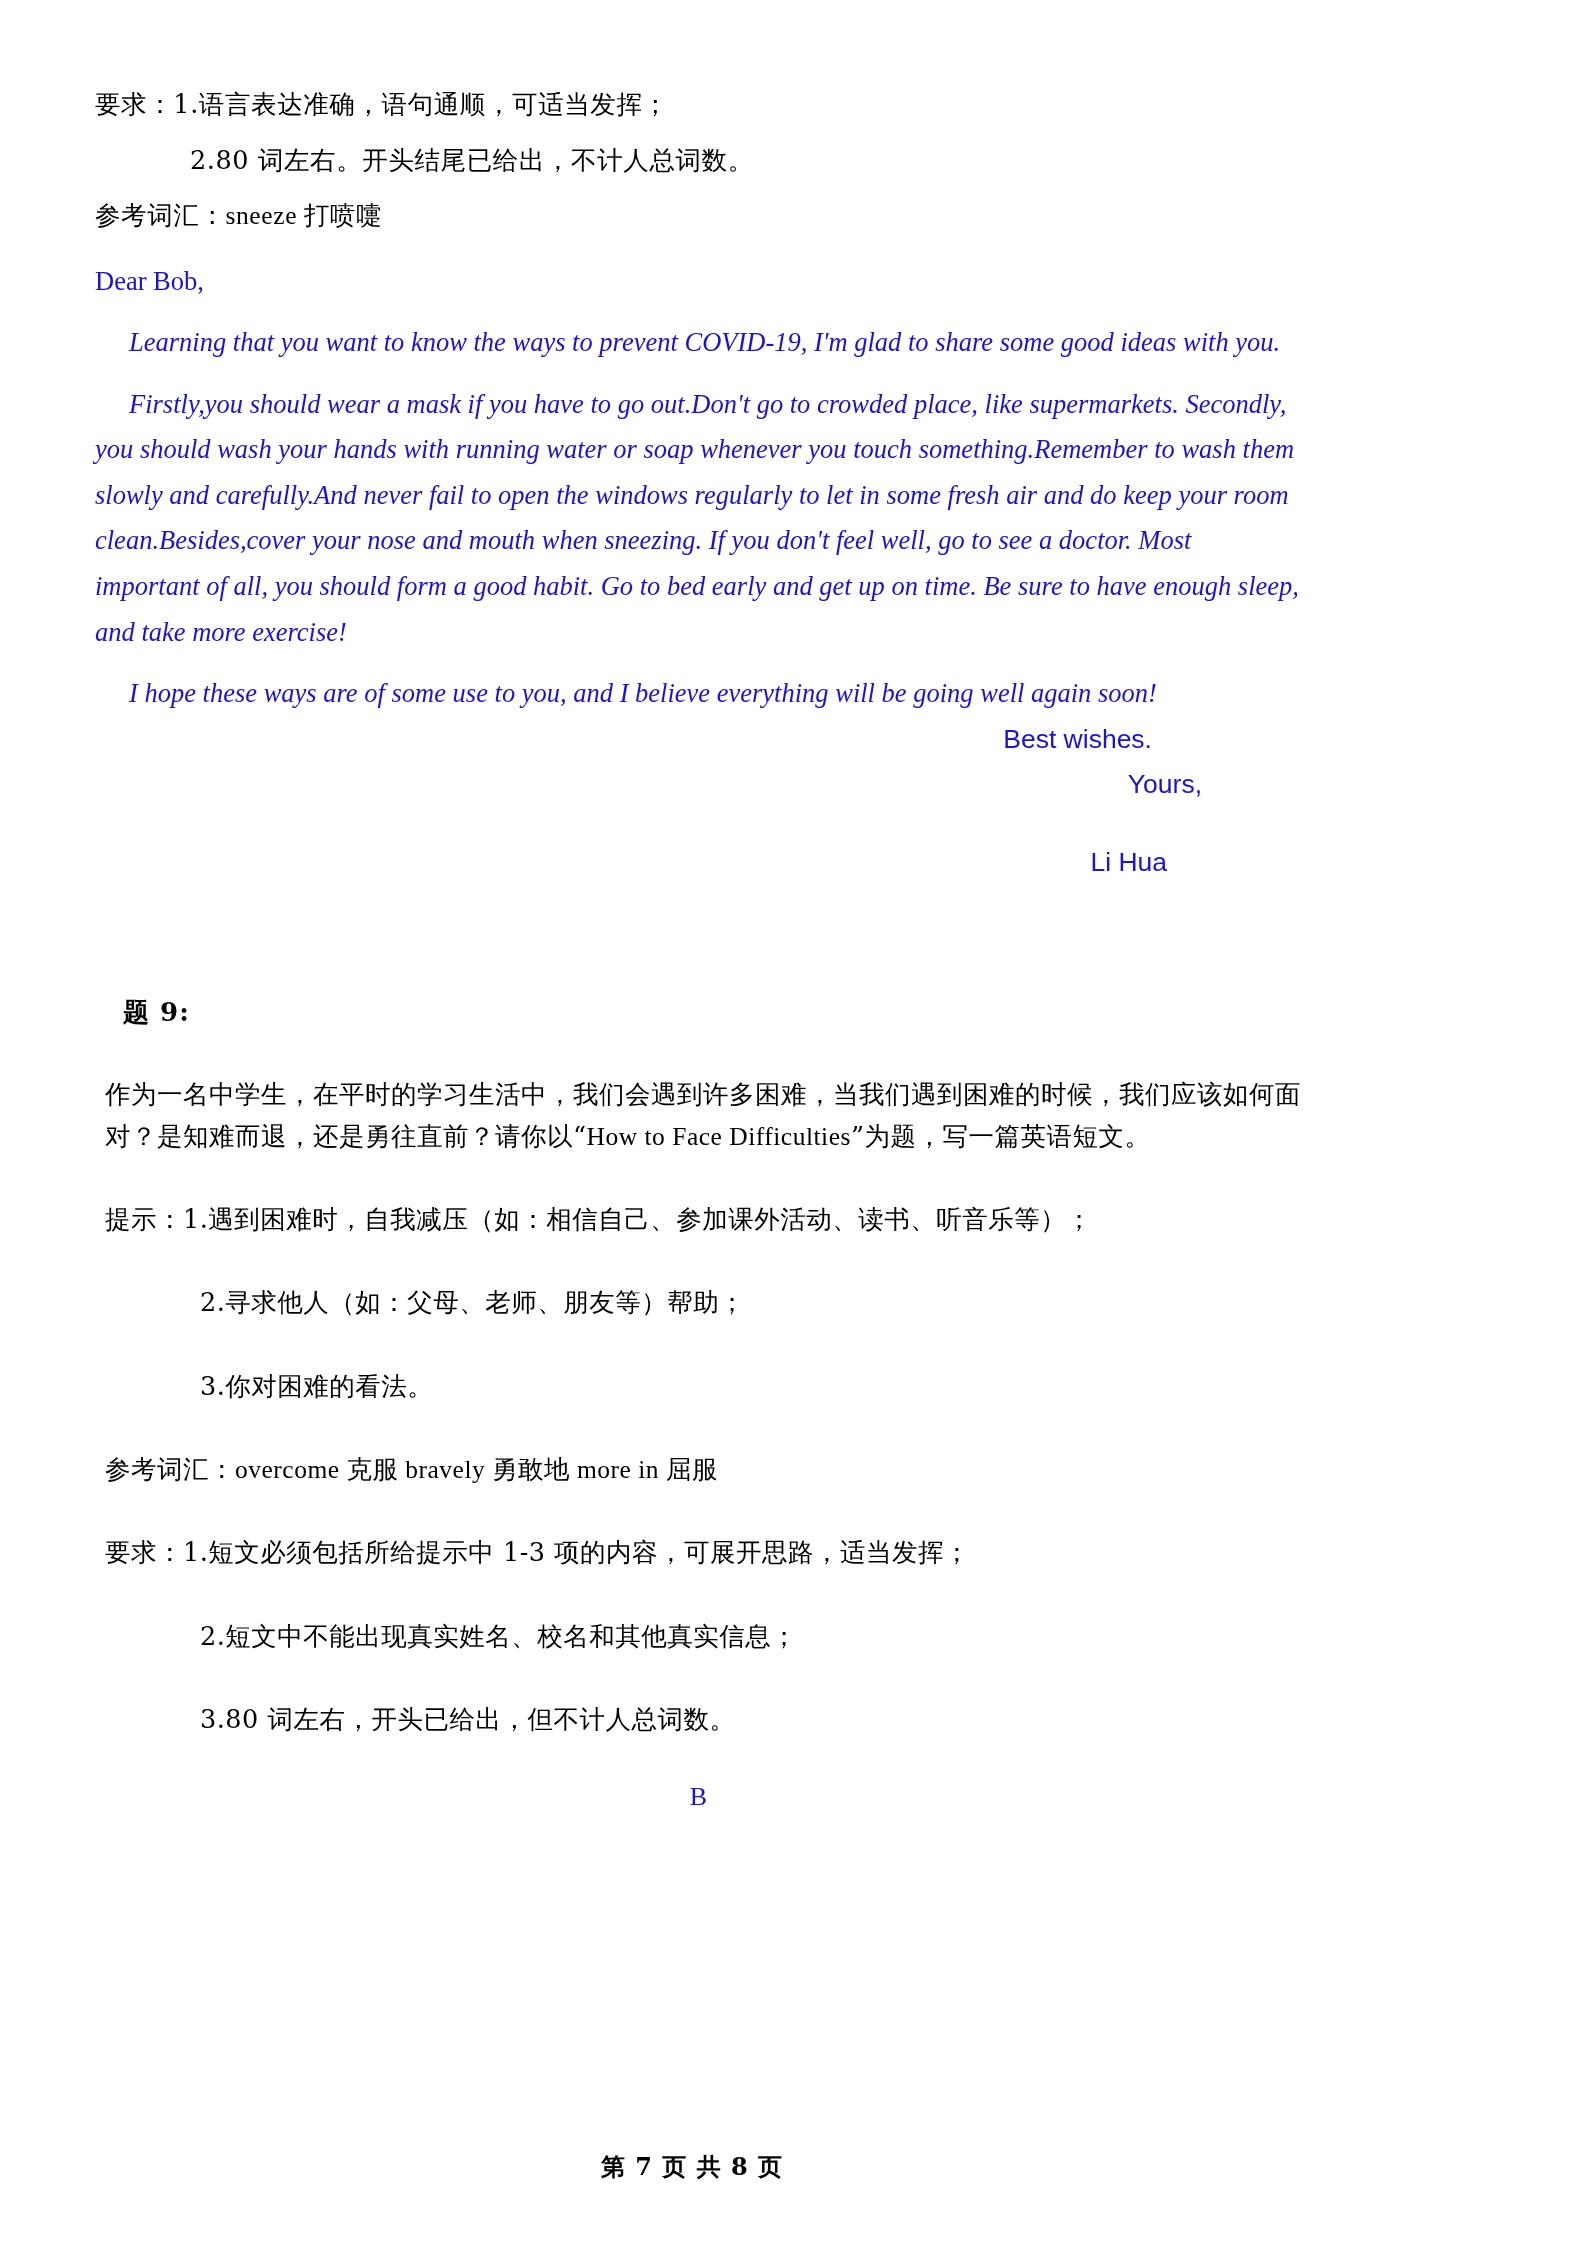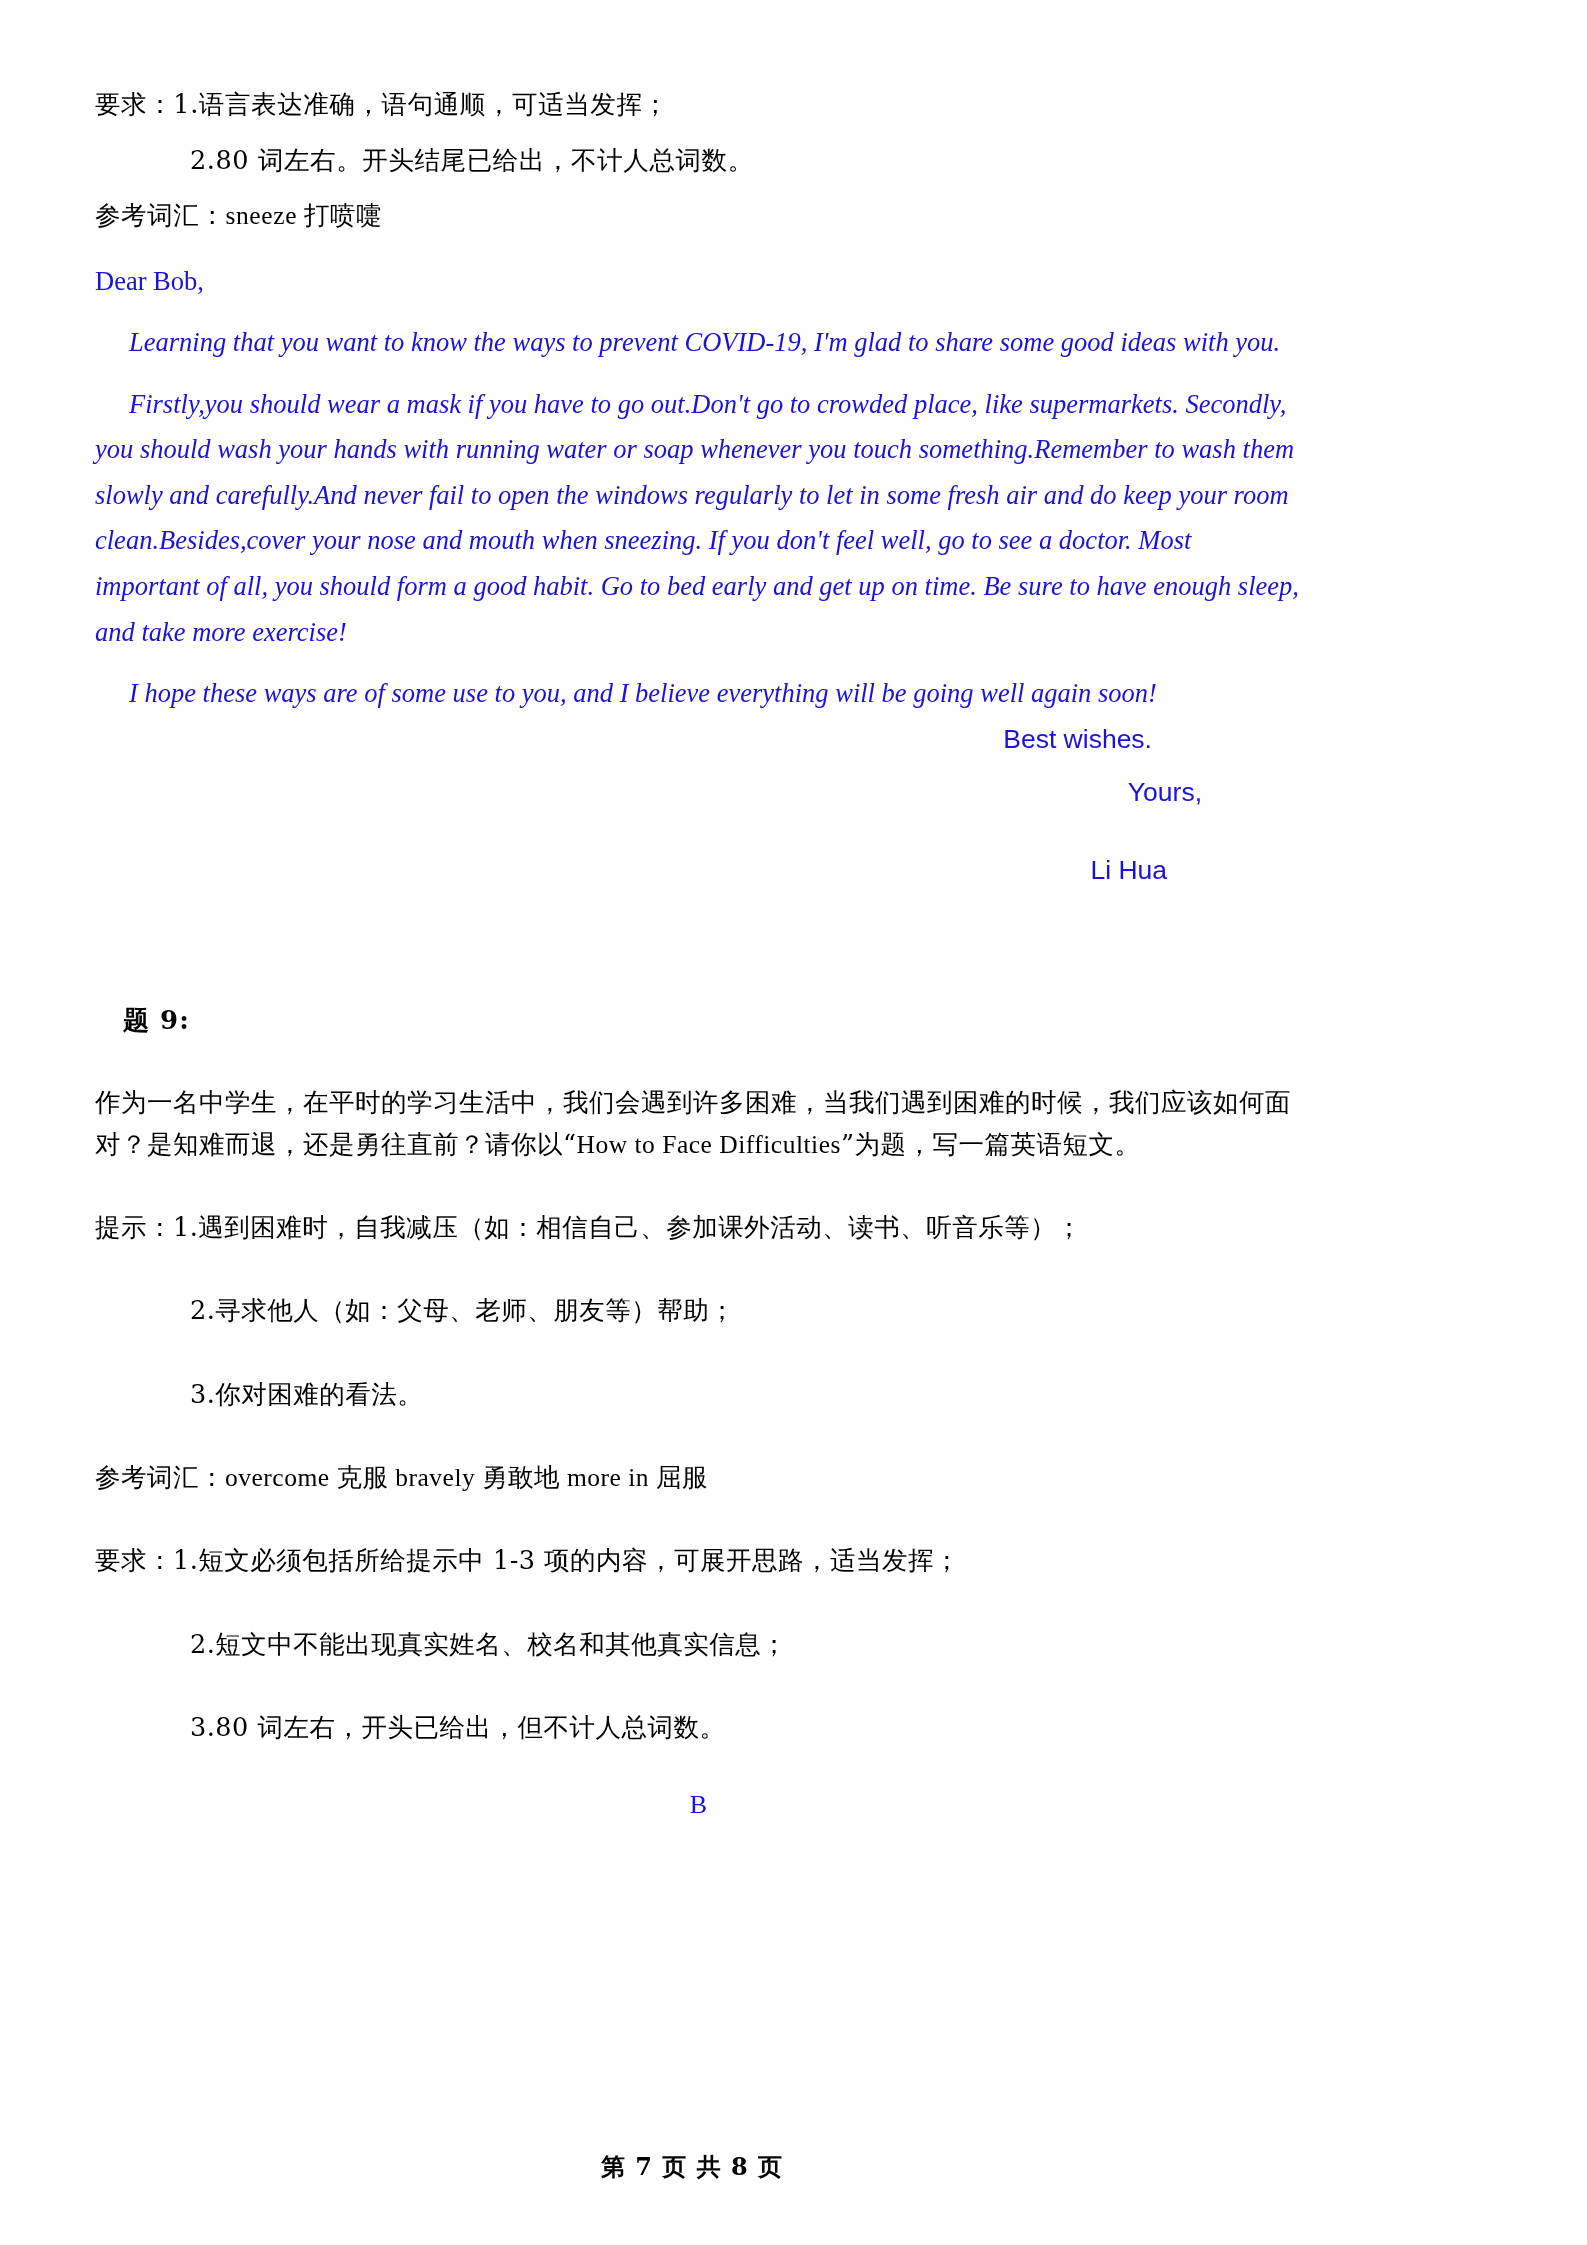--- a/index.html
+++ b/index.html
@@ -58,35 +58,35 @@
     font-style: italic;
   }
   .sig {
     text-align: right;
     color: #1a12d6;
     font-family: Liberation Sans, sans-serif;
     font-size: 26.5px;
     line-height: 1.72;
   }
   .sig-1 { padding-right: 150px; }
-  .sig-2 { padding-right: 100px; margin-top: 8px; }
+  .sig-2 { padding-right: 100px; }
   .sig-3 { padding-right: 135px; margin-top: 32px; }
 
   .section-title {
     font-family: "DejaVu Serif", "Liberation Serif", serif;
     font-weight: bold;
     font-size: 26px;
     padding-left: 28px;
     margin-top: 110px;
     margin-bottom: 44px;
     letter-spacing: 1px;
   }
 
   .q-body p {
-    margin: 0 0 42px 0;
+    margin: 0 0 42px 10px;
     font-family: "DejaVu Serif", "Liberation Serif", serif;
     font-size: 25.5px;
     line-height: 1.62;
     letter-spacing: 0.5px;
   }
   .q-body p.sub {
     padding-left: 95px;
   }
   .mixed-en {
     font-family: "Liberation Serif", serif;

